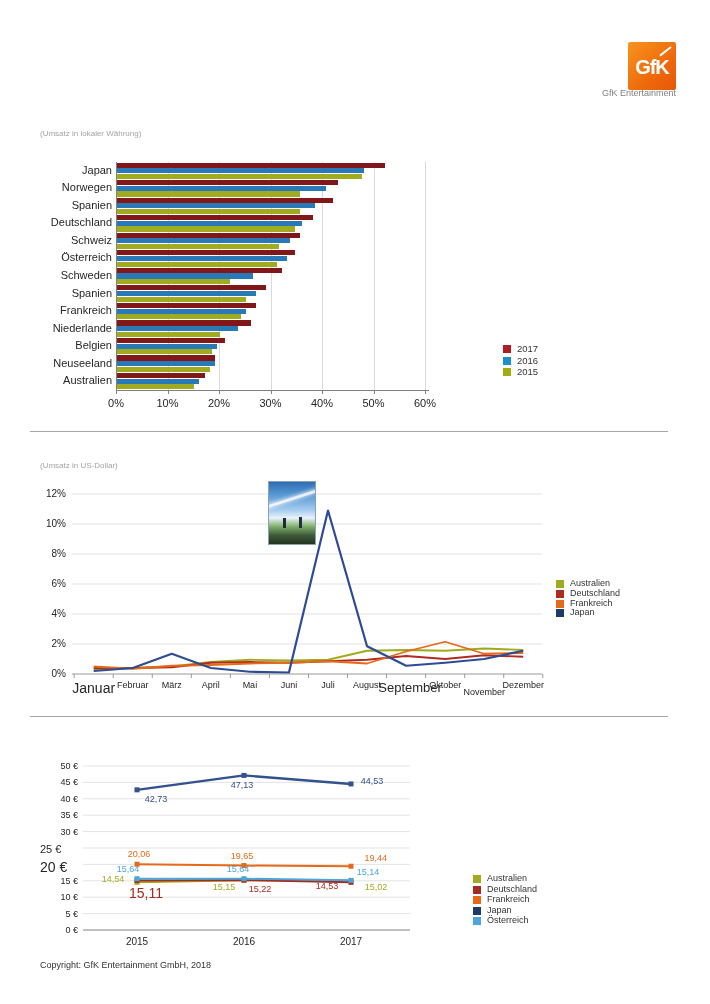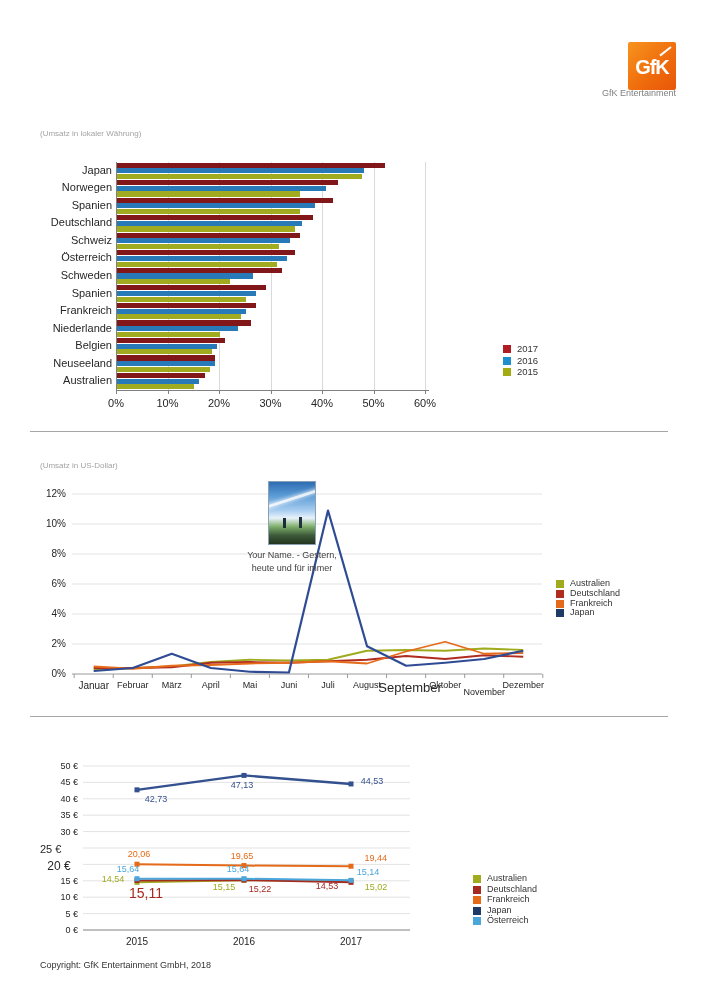--- a/index.html
+++ b/index.html
@@ -151,21 +151,21 @@
         <polyline points="33.7,180.5 72.75,182.75 111.8,179.75 150.85,179 189.89999999999998,177.5 228.95,176.75 268,175.25 307.04999999999995,177.5 346.09999999999997,165.5 385.15,155.75 424.2,167.75 463.24999999999994,167" fill="none" stroke="#e56a19" stroke-width="1.8" stroke-linejoin="round"></polyline>
         <polyline points="33.7,185 72.75,182 111.8,167.75 150.85,182 189.89999999999998,185.75 228.95,186.5 268,24.5 307.04999999999995,160.25 346.09999999999997,179.75 385.15,176.75 424.2,173 463.24999999999994,164.75" fill="none" stroke="#2e4b93" stroke-width="2.2" stroke-linejoin="round"></polyline>
       </svg>
       <div style="position: absolute; left: 28px; top: 668px; width: 38px; text-align: right; font-size: 10px; color: rgb(38, 38, 38);">0%</div>
       <div style="position: absolute; left: 28px; top: 638px; width: 38px; text-align: right; font-size: 10px; color: rgb(38, 38, 38);">2%</div>
       <div style="position: absolute; left: 28px; top: 608px; width: 38px; text-align: right; font-size: 10px; color: rgb(38, 38, 38);">4%</div>
       <div style="position: absolute; left: 28px; top: 578px; width: 38px; text-align: right; font-size: 10px; color: rgb(38, 38, 38);">6%</div>
       <div style="position: absolute; left: 28px; top: 548px; width: 38px; text-align: right; font-size: 10px; color: rgb(38, 38, 38);">8%</div>
       <div style="position: absolute; left: 28px; top: 518px; width: 38px; text-align: right; font-size: 10px; color: rgb(38, 38, 38);">10%</div>
       <div style="position: absolute; left: 28px; top: 488px; width: 38px; text-align: right; font-size: 10px; color: rgb(38, 38, 38);">12%</div>
-      <div style="position: absolute; left: 63.7px; top: 680px; width: 60px; text-align: center; font-size: 10px; color: rgb(38, 38, 38);">Januar</div>
+      <div style="position: absolute; left: 63.7px; top: 680px; width: 60px; text-align: center; font-size: 14px; color: rgb(38, 38, 38);">Januar</div>
       <div style="position: absolute; left: 102.75px; top: 680px; width: 60px; text-align: center; font-size: 9px; color: rgb(38, 38, 38);">Februar</div>
       <div style="position: absolute; left: 141.8px; top: 680px; width: 60px; text-align: center; font-size: 9px; color: rgb(38, 38, 38);">März</div>
       <div style="position: absolute; left: 180.85px; top: 680px; width: 60px; text-align: center; font-size: 9px; color: rgb(38, 38, 38);">April</div>
       <div style="position: absolute; left: 219.9px; top: 680px; width: 60px; text-align: center; font-size: 9px; color: rgb(38, 38, 38);">Mai</div>
       <div style="position: absolute; left: 258.95px; top: 680px; width: 60px; text-align: center; font-size: 9px; color: rgb(38, 38, 38);">Juni</div>
       <div style="position: absolute; left: 298px; top: 680px; width: 60px; text-align: center; font-size: 9px; color: rgb(38, 38, 38);">Juli</div>
       <div style="position: absolute; left: 337.05px; top: 680px; width: 60px; text-align: center; font-size: 9px; color: rgb(38, 38, 38);">August</div>
       <div style="position: absolute; left: 376.1px; top: 680px; width: 68px; text-align: center; font-size: 13px; color: rgb(38, 38, 38);">September</div>
       <div style="position: absolute; left: 415.15px; top: 680px; width: 60px; text-align: center; font-size: 9px; color: rgb(38, 38, 38);">Oktober</div>
       <div style="position: absolute; left: 454.2px; top: 680px; width: 60px; text-align: center; font-size: 9px; color: rgb(38, 38, 38); margin-top: 7px;">November</div>
@@ -176,24 +176,20 @@
       <div style="position: absolute; left: 570px; top: 587.8px; font-size: 9px; color: rgb(51, 51, 51); white-space: nowrap;">Deutschland</div>
       <div style="position: absolute; left: 556px; top: 599.6px; width: 8px; height: 8px; background: rgb(229, 106, 25);"></div>
       <div style="position: absolute; left: 570px; top: 597.6px; font-size: 9px; color: rgb(51, 51, 51); white-space: nowrap;">Frankreich</div>
       <div style="position: absolute; left: 556px; top: 609.4px; width: 8px; height: 8px; background: rgb(30, 58, 102);"></div>
       <div style="position: absolute; left: 570px; top: 607.4px; font-size: 9px; color: rgb(51, 51, 51); white-space: nowrap;">Japan</div>
     </div>
   <div class="abs poster">
     <span class="streak"></span>
     <span class="fig1"></span>
     <span class="fig2"></span>
-  </div>
-  <div class="abs cap" style="left:222px;top:549px;width:140px;">
-    <div>Your Name. - Gestern,</div>
-    <div>heute und für immer</div>
   </div>
 
   <div class="abs divider" style="top:716px;"></div>
 
   <div class="abs" id="chart3-layer" style="left:0;top:0;width:710px;height:1004px;">
       <svg width="380" height="185" style="position: absolute; left: 60px; top: 758px;">
         <line x1="23" y1="155.6" x2="350" y2="155.6" stroke="#e3e3e3" stroke-width="1"></line>
         <line x1="23" y1="139.2" x2="350" y2="139.2" stroke="#e3e3e3" stroke-width="1"></line>
         <line x1="23" y1="122.80000000000001" x2="350" y2="122.80000000000001" stroke="#e3e3e3" stroke-width="1"></line>
         <line x1="23" y1="106.4" x2="350" y2="106.4" stroke="#e3e3e3" stroke-width="1"></line>
@@ -237,21 +233,21 @@
       <div style="position: absolute; left: 136px; top: 793.846px; width: 40px; text-align: center; font-size: 9px; color: rgb(51, 80, 143);">42,73</div>
       <div style="position: absolute; left: 222px; top: 780.414px; width: 40px; text-align: center; font-size: 9px; color: rgb(51, 80, 143);">47,13</div>
       <div style="position: absolute; left: 352px; top: 775.942px; width: 40px; text-align: center; font-size: 9px; color: rgb(51, 80, 143);">44,53</div>
       <div style="position: absolute; left: 108px; top: 863.701px; width: 40px; text-align: center; font-size: 9px; color: rgb(75, 166, 220);">15,64</div>
       <div style="position: absolute; left: 218px; top: 863.701px; width: 40px; text-align: center; font-size: 9px; color: rgb(75, 166, 220);">15,64</div>
       <div style="position: absolute; left: 348px; top: 867.341px; width: 40px; text-align: center; font-size: 9px; color: rgb(75, 166, 220);">15,14</div>
       <div style="position: absolute; left: 40px; top: 925px; width: 38px; text-align: right; font-size: 9px; color: rgb(38, 38, 38);">0 €</div>
       <div style="position: absolute; left: 40px; top: 908.6px; width: 38px; text-align: right; font-size: 9px; color: rgb(38, 38, 38);">5 €</div>
       <div style="position: absolute; left: 40px; top: 892.2px; width: 38px; text-align: right; font-size: 9px; color: rgb(38, 38, 38);">10 €</div>
       <div style="position: absolute; left: 40px; top: 875.8px; width: 38px; text-align: right; font-size: 9px; color: rgb(38, 38, 38);">15 €</div>
-      <div style="position: absolute; left: 40px; top: 859.4px; width: 38px; text-align: center; font-size: 12px; color: rgb(38, 38, 38);">20 €</div>
+      <div style="position: absolute; left: 40px; top: 859.4px; width: 38px; text-align: left; font-size: 14px; color: rgb(38, 38, 38);">20 €</div>
       <div style="position: absolute; left: 40px; top: 843px; width: 38px; font-size: 11px; color: rgb(38, 38, 38);">25 €</div>
       <div style="position: absolute; left: 40px; top: 826.6px; width: 38px; text-align: right; font-size: 9px; color: rgb(38, 38, 38);">30 €</div>
       <div style="position: absolute; left: 40px; top: 810.2px; width: 38px; text-align: right; font-size: 9px; color: rgb(38, 38, 38);">35 €</div>
       <div style="position: absolute; left: 40px; top: 793.8px; width: 38px; text-align: right; font-size: 9px; color: rgb(38, 38, 38);">40 €</div>
       <div style="position: absolute; left: 40px; top: 777.4px; width: 38px; text-align: right; font-size: 9px; color: rgb(38, 38, 38);">45 €</div>
       <div style="position: absolute; left: 40px; top: 761px; width: 38px; text-align: right; font-size: 9px; color: rgb(38, 38, 38);">50 €</div>
       <div style="position: absolute; left: 117px; top: 936px; width: 40px; text-align: center; font-size: 10px; color: rgb(38, 38, 38);">2015</div>
       <div style="position: absolute; left: 224px; top: 936px; width: 40px; text-align: center; font-size: 10px; color: rgb(38, 38, 38);">2016</div>
       <div style="position: absolute; left: 331px; top: 936px; width: 40px; text-align: center; font-size: 10px; color: rgb(38, 38, 38);">2017</div>
       <div style="position: absolute; left: 473px; top: 875px; width: 8px; height: 8px; background: rgb(160, 171, 31);"></div>

